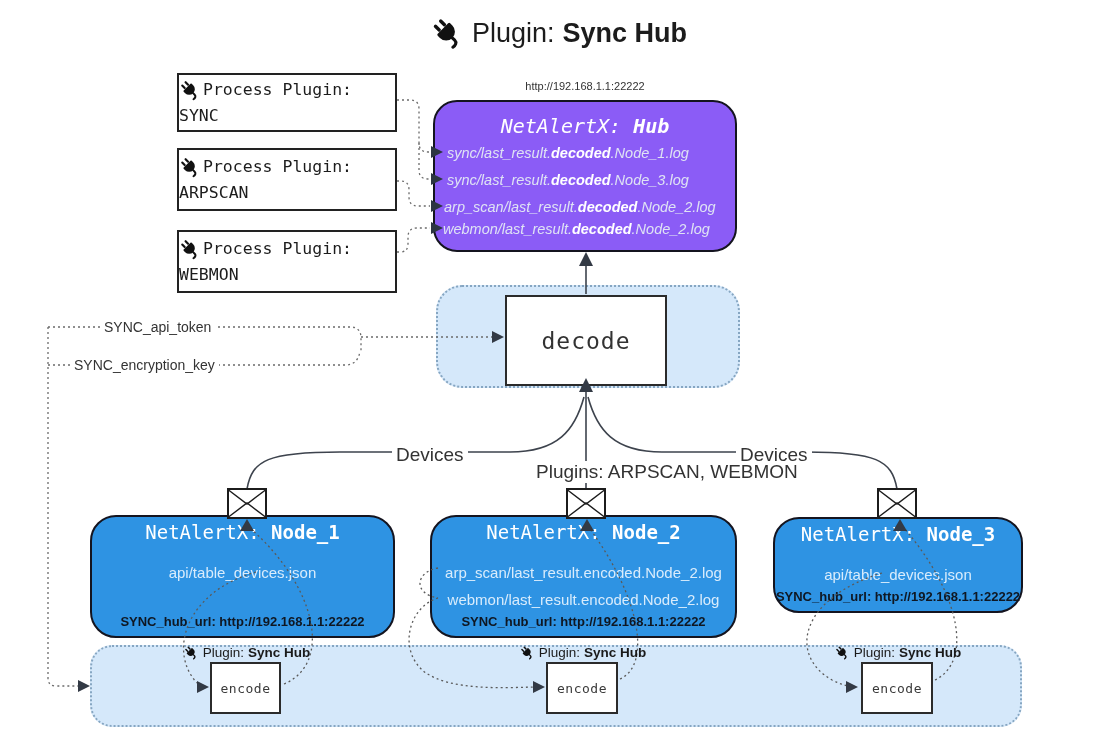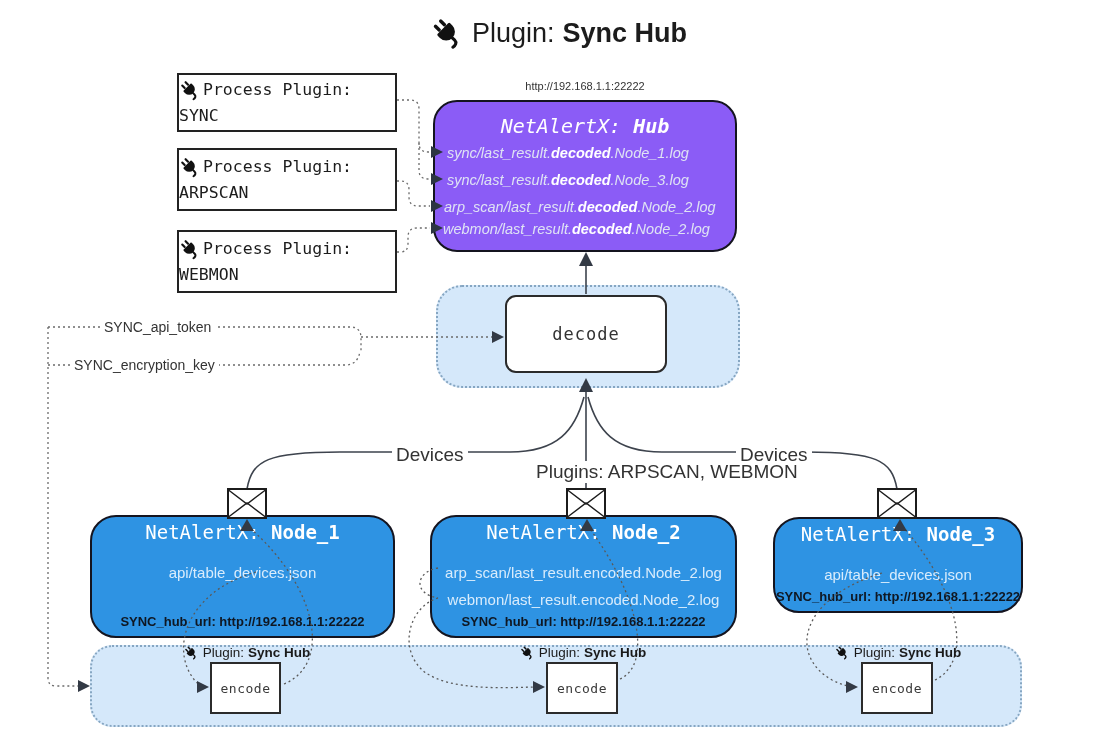--- a/index.html
+++ b/index.html
@@ -31,21 +31,21 @@
   .hub-title .bold { font-weight:700; }
   .hub-log { position:absolute; left:12px; font-size:14.5px; color:#dfe3f4; white-space:nowrap; }
   .hub-log b { color:#fff; }
 
   
   .panel { position:absolute; background:#d5e8fa; border:2px dotted #86a6c2; z-index:1; }
   .decode-panel { left:436px; top:285px; width:304px; height:103px; border-radius:26px; }
   .proc-box { position:absolute; background:#fff; border:2px solid #2b2b2b; z-index:1;
     display:flex; align-items:center; justify-content:center;
     font-family:"DejaVu Sans Mono","Liberation Mono",monospace; color:#333; }
-  .decode-box { left:505px; top:295px; width:162px; height:78px; font-size:17px; letter-spacing:1px;border-radius:11px; }
+  .decode-box { left:505px; top:295px; width:162px; height:91px; font-size:23px; letter-spacing:1px; }
 
   
   .line-label { position:absolute; background:#fff; padding:0 4px; color:#333;
     font-size:19px; z-index:3; white-space:nowrap; }
   .cfg-label { font-size:14px; }
 
   
   .node-box { position:absolute; background:#2e93e3; border:2px solid #14141f;
     border-radius:26px; z-index:1; }
   .node-title { position:absolute; top:4px; width:100%; text-align:center;

